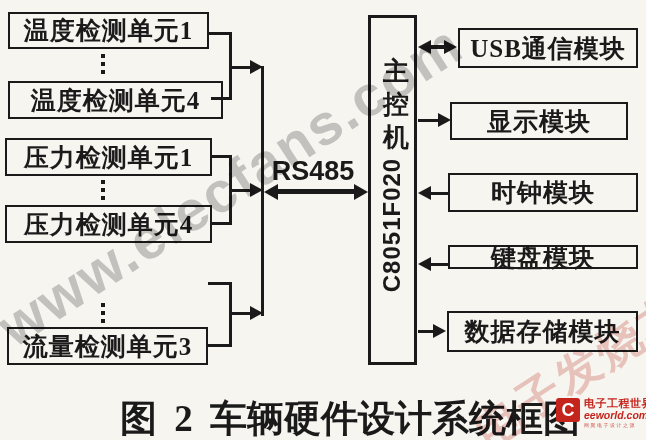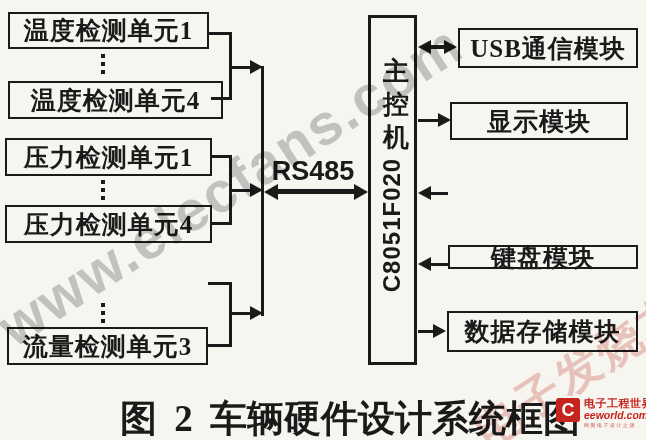--- a/index.html
+++ b/index.html
@@ -138,20 +138,23 @@
 
   <div class="hl" style="left:418px;top:330px;width:17px"></div>
   <div class="ar" style="left:433px;top:324px"></div>
 
   <div class="nbox" style="left:450px;top:102px;width:178px;height:38px">
       <span>显示模块</span>
     </div>
   <div class="nbox" style="left:458px;top:28px;width:180px;height:40px">
       <span>USB通信模块</span>
     </div>
+  <div class="nbox" style="left:448px;top:173px;width:190px;height:39px">
+      <span>时钟模块</span>
+    </div>
   <div class="nbox" style="left:448px;top:245px;width:190px;height:24px">
       <span>键盘模块</span>
     </div>
   <div class="nbox" style="left:447px;top:311px;width:191px;height:41px">
       <span>数据存储模块</span>
     </div>
 
   <div class="caption">图 2 车辆硬件设计系统框图</div>
 
   <div class="wm wm-main">www.elecfans.com</div>

